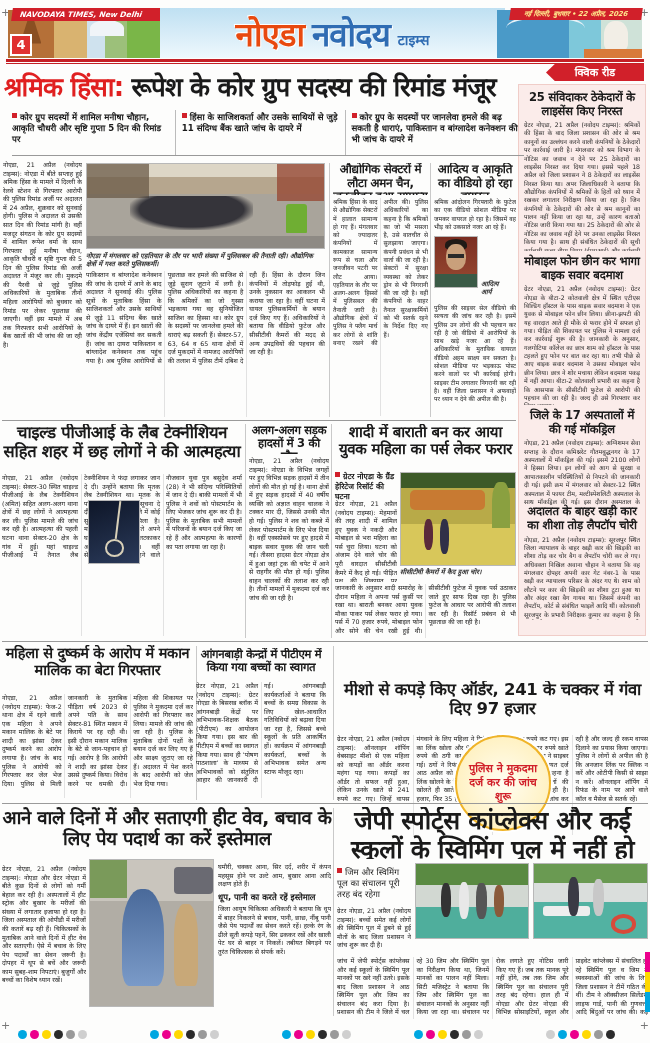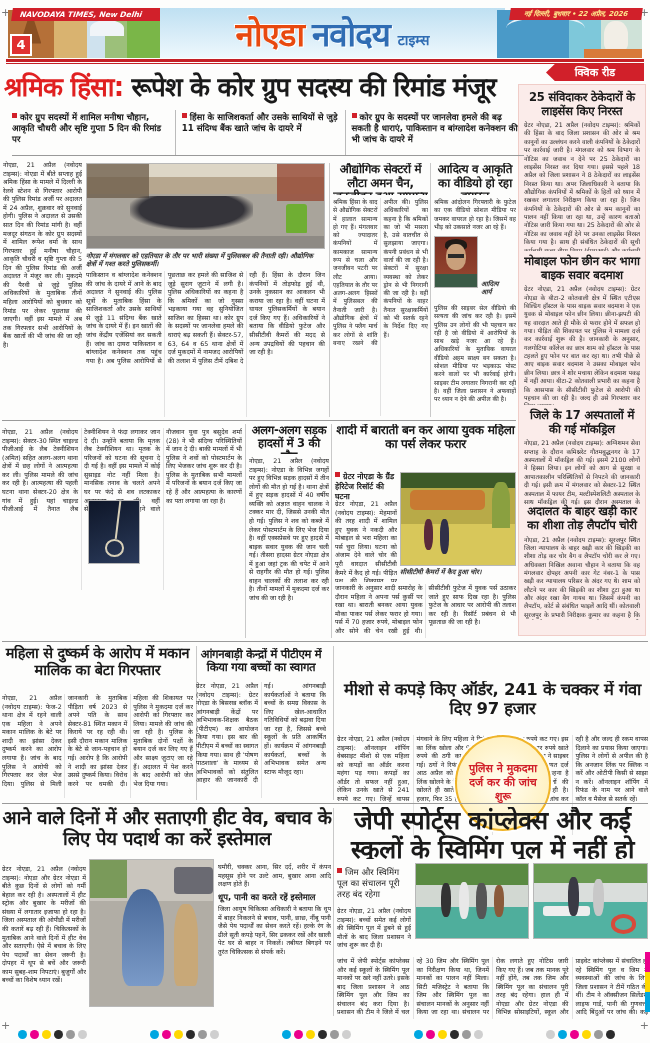--- a/index.html
+++ b/index.html
@@ -136,36 +136,37 @@
         <div class="abs" style="left:0;bottom:0;width:100%;height:26%;background:#3a5a46;"></div>
       </div>
       <div class="caption" style="float:left;width:30px;padding-top:44px;">आदित्य आर्य</div>
     </div>
     <div class="clip body-txt" style="height:110px;margin-top:2px;font-size:6.1px;">पुलिस की साइबर सेल वीडियो की सत्यता की जांच कर रही है। इसमें पुलिस उन लोगों की भी पहचान कर रही है जो वीडियो में आरोपियों के साथ खड़े नजर आ रहे हैं। अधिकारियों के मुताबिक वायरल वीडियो अहम साक्ष्य बन सकता है। सोशल मीडिया पर भड़काऊ पोस्ट करने वालों पर भी कार्रवाई होगी। साइबर टीम लगातार निगरानी कर रही है। वहीं जिला प्रशासन ने अफवाहों पर ध्यान न देने की अपील की है।</div>
   </div>
 
   <div class="abs hrule" style="left:2px;top:420px;width:514px;"></div>
 
   <div class="abs" style="left:2px;top:424px;width:240px;height:214px;">
+    <div class="h-center" style="font-size:16.5px;height:46px;overflow:hidden;">चाइल्ड पीजीआई के लैब टेक्नीशियन सहित शहर में छह लोगों ने की आत्महत्या</div>
     <div class="clip body-txt cols3" style="height:162px;margin-top:4px;">नोएडा, 21 अप्रैल (नवोदय टाइम्स): सेक्टर-30 स्थित चाइल्ड पीजीआई के लैब टेक्नीशियन (अमित) सहित अलग-अलग थाना क्षेत्रों में छह लोगों ने आत्महत्या कर ली। पुलिस मामले की जांच कर रही है। आत्महत्या की पहली घटना थाना सेक्टर-20 क्षेत्र के गांव में हुई। यहां चाइल्ड पीजीआई में तैनात लैब टेक्नीशियन ने फंदा लगाकर जान दे दी। उन्होंने बताया कि मृतक लैब टेक्नीशियन था। मृतक के परिजनों को घटना की सूचना दे दी गई है। वहीं इस मामले में कोई सुसाइड नोट नहीं मिला है। मानसिक तनाव के चलते अपने घर पर फंदे से शव लटकाकर आत्महत्या कर ली। वहीं सेक्टर-24 क्षेत्र में रहने वाले नौजवान युवा पुत्र बसुदेव शर्मा (28) ने भी संदिग्ध परिस्थितियों में जान दे दी। बाकी मामलों में भी पुलिस ने शवों को पोस्टमार्टम के लिए भेजकर जांच शुरू कर दी है। पुलिस के मुताबिक सभी मामलों में परिजनों के बयान दर्ज किए जा रहे हैं और आत्महत्या के कारणों का पता लगाया जा रहा है।</div>
   </div>
   <div class="photo" style="left:88px;top:500px;width:52px;height:64px;background:linear-gradient(160deg,#0e1628,#2a3a5a);">
     <div class="abs" style="left:55%;top:0;width:2px;height:62%;background:#d8d0b8;transform:rotate(7deg);"></div>
     <div class="abs" style="left:32%;bottom:10%;width:38%;height:28%;border:2px solid #d8d0b8;border-radius:50%;"></div>
   </div>
   <div class="abs vrule" style="left:245px;top:424px;height:214px;"></div>
 
   <div class="abs" style="left:249px;top:424px;width:80px;height:214px;">
     <div class="h-center" style="font-size:11.5px;height:30px;overflow:hidden;">अलग-अलग सड़क हादसों में 3 की मौत</div>
     <div class="clip body-txt" style="height:180px;margin-top:3px;">नोएडा, 21 अप्रैल (नवोदय टाइम्स): नोएडा के विभिन्न जगहों पर हुए विभिन्न सड़क हादसों में तीन लोगों की मौत हो गई है। थाना क्षेत्रों में हुए सड़क हादसों में 40 वर्षीय व्यक्ति को अज्ञात वाहन चालक ने टक्कर मार दी, जिससे उनकी मौत हो गई। पुलिस ने शव को कब्जे में लेकर पोस्टमार्टम के लिए भेज दिया है। वहीं एक्सप्रेसवे पर हुए हादसे में बाइक सवार युवक की जान चली गई। तीसरा हादसा ग्रेटर नोएडा क्षेत्र में हुआ जहां ट्रक की चपेट में आने से राहगीर की मौत हो गई। पुलिस वाहन चालकों की तलाश कर रही है। तीनों मामलों में मुकदमा दर्ज कर जांच की जा रही है।</div>
   </div>
   <div class="abs vrule" style="left:331px;top:424px;height:214px;"></div>
 
   <div class="abs" style="left:335px;top:424px;width:181px;height:214px;">
-    <div class="h-center" style="font-size:12px;height:42px;overflow:hidden;">शादी में बाराती बन कर आया युवक महिला का पर्स लेकर फरार</div>
+    <div class="h-center" style="font-size:15px;height:42px;overflow:hidden;">शादी में बाराती बन कर आया युवक महिला का पर्स लेकर फरार</div>
     <div class="abs" style="left:0;top:48px;width:62px;font-size:7.8px;font-weight:bold;line-height:1.3;">
       <span class="sq"></span><span>ग्रेटर नोएडा के ग्रैंड हेरिटेज रिसॉर्ट की घटना</span>
     </div>
     <div class="abs clip body-txt" style="left:0;top:76px;width:62px;height:82px;">ग्रेटर नोएडा, 21 अप्रैल (नवोदय टाइम्स): मेहमानों की तरह शादी में शामिल हुए युवक ने नकदी और मोबाइल से भरा महिला का पर्स चुरा लिया। घटना को अंजाम देने वाले चोर की पूरी वारदात सीसीटीवी कैमरे में कैद हो गई। पीड़ित पक्ष की शिकायत पर पुलिस ने मामला दर्ज कर जांच शुरू कर दी है।</div>
     <div class="photo" style="left:65px;top:48px;width:116px;height:94px;background:linear-gradient(#3d5a28 0 16%,#b8aa48 16% 55%,#d8c75a 55% 100%);">
       <div class="abs" style="left:8%;top:18%;width:66%;height:22%;background:#c87a32;border-radius:5px;"></div>
       <div class="abs" style="left:20%;bottom:16%;width:8%;height:34%;background:#5a2a3a;border-radius:40%;"></div>
       <div class="abs" style="left:34%;bottom:12%;width:8%;height:38%;background:#303048;border-radius:40%;"></div>
       <div class="abs" style="right:4%;top:10%;width:16%;height:50%;background:#8aa040;border-radius:40% 40% 0 0;"></div>
     </div>

